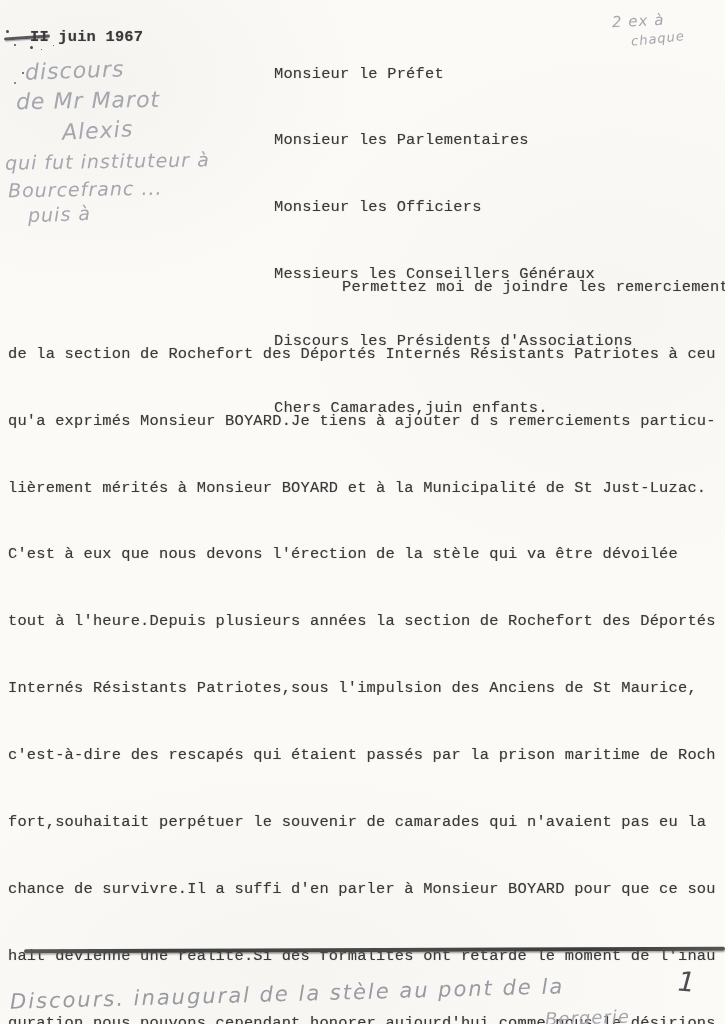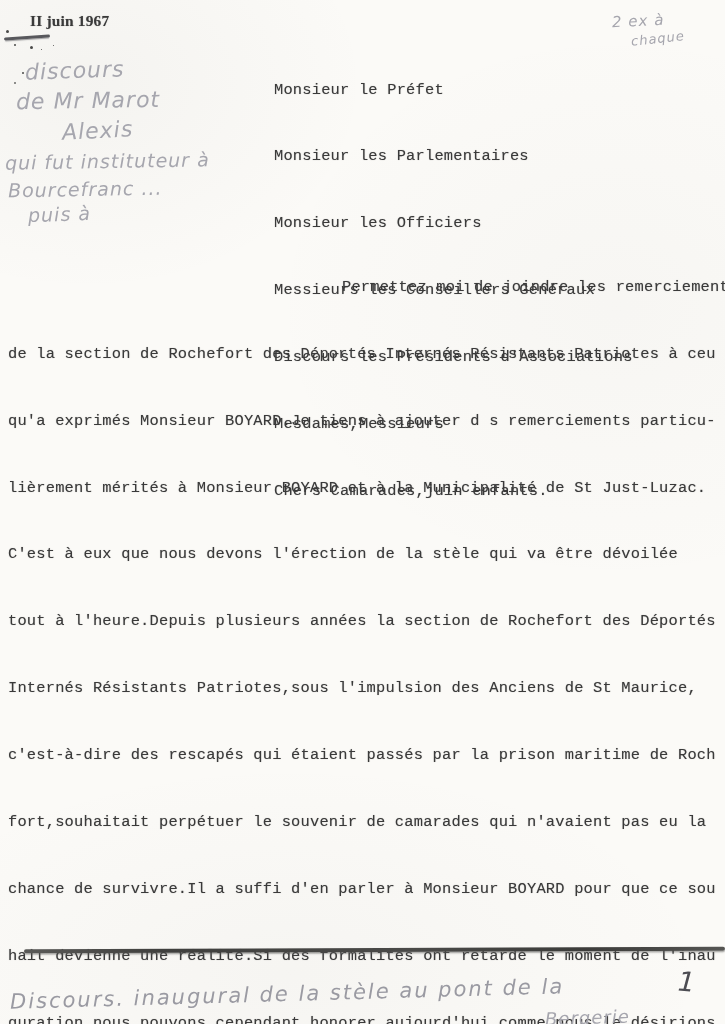--- a/index.html
+++ b/index.html
@@ -13,22 +13,22 @@
     font-family:"Liberation Mono","DejaVu Sans Mono",monospace;
   }
   .typed{
     color:#3a3a3a;
     font-size:15.4px;
     letter-spacing:0.2px;
     line-height:22.3px;
     white-space:pre;
     text-shadow:0 0 1px rgba(70,70,70,0.45);
   }
-  #date{position:absolute;left:30px;top:10px;font-weight:bold;font-family:Liberation Serif, serif;}
-  #salutations{position:absolute;left:274px;top:34px;}
+  #date{position:absolute;left:30px;top:26px;font-weight:bold;}
+  #salutations{position:absolute;left:274px;top:18px;}
   #body-text{position:absolute;left:8px;top:209px;}
   .tline{height:22.3px;}
   .ind1{padding-left:334px;}
   .pencil{
     position:absolute;color:#a6a6ae;
     font-family:"DejaVu Sans",sans-serif;font-style:italic;
     white-space:nowrap;letter-spacing:1px;
   }
   .lm1{left:25px;top:58px;font-size:22px;transform:rotate(-2deg);}
   .lm2{left:16px;top:88px;font-size:22px;transform:rotate(-1deg);}
@@ -83,21 +83,20 @@
   <div class="pencil lm4">qui fut instituteur à</div>
   <div class="pencil lm5">Bourcefranc ...</div>
   <div class="pencil lm6">puis à</div>
 
   <div id="salutations" class="typed">
     <div class="tline">Monsieur le Préfet</div>
     <div class="tline">Monsieur les Parlementaires</div>
     <div class="tline">Monsieur les Officiers</div>
     <div class="tline">Messieurs les Conseillers Généraux</div>
     <div class="tline">Discours les Présidents d'Associations</div>
-    <div class="tline">Mesdames,Messieurs</div>
     <div class="tline">Chers Camarades,juin enfants.</div>
   </div>
 
   <div id="body-text" class="typed">
     
     <div class="tline ind1">Permettez moi de joindre les remerciements</div>
     <div class="tline">de la section de Rochefort des Déportés Internés Résistants Patriotes à ceu</div>
     <div class="tline">qu'a exprimés Monsieur BOYARD.Je tiens à ajouter d s remerciements particu-</div>
     <div class="tline">lièrement mérités à Monsieur BOYARD et à la Municipalité de St Just-Luzac.</div>
     <div class="tline">C'est à eux que nous devons l'érection de la stèle qui va être dévoilée</div>

